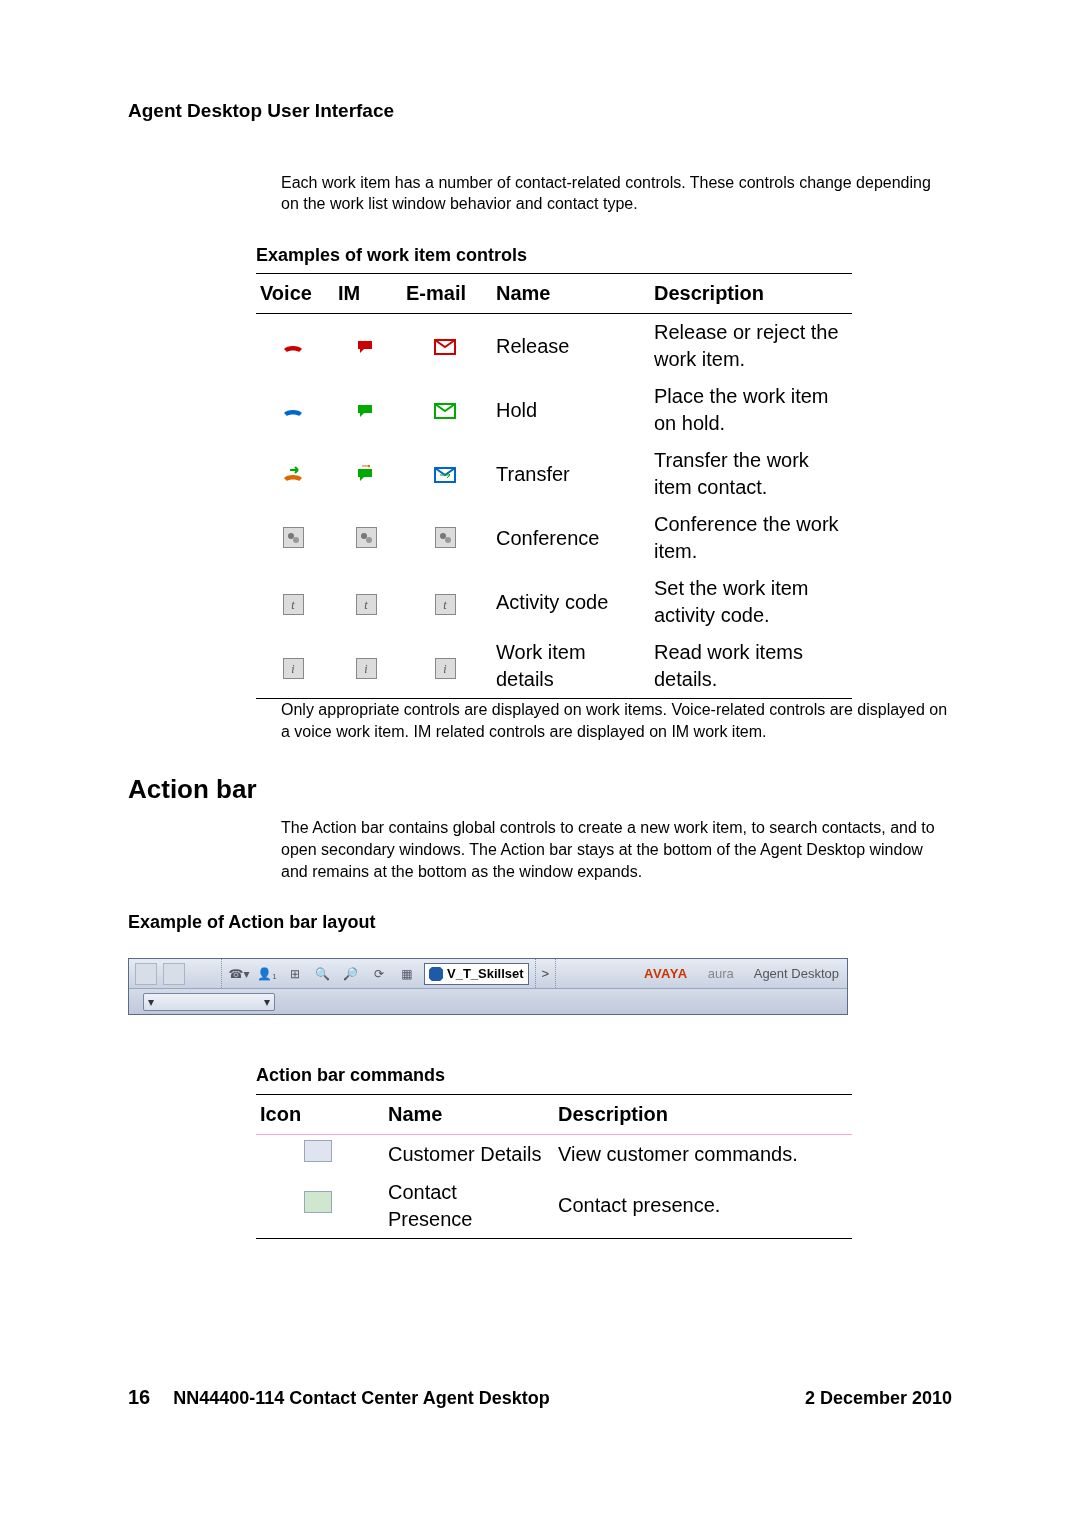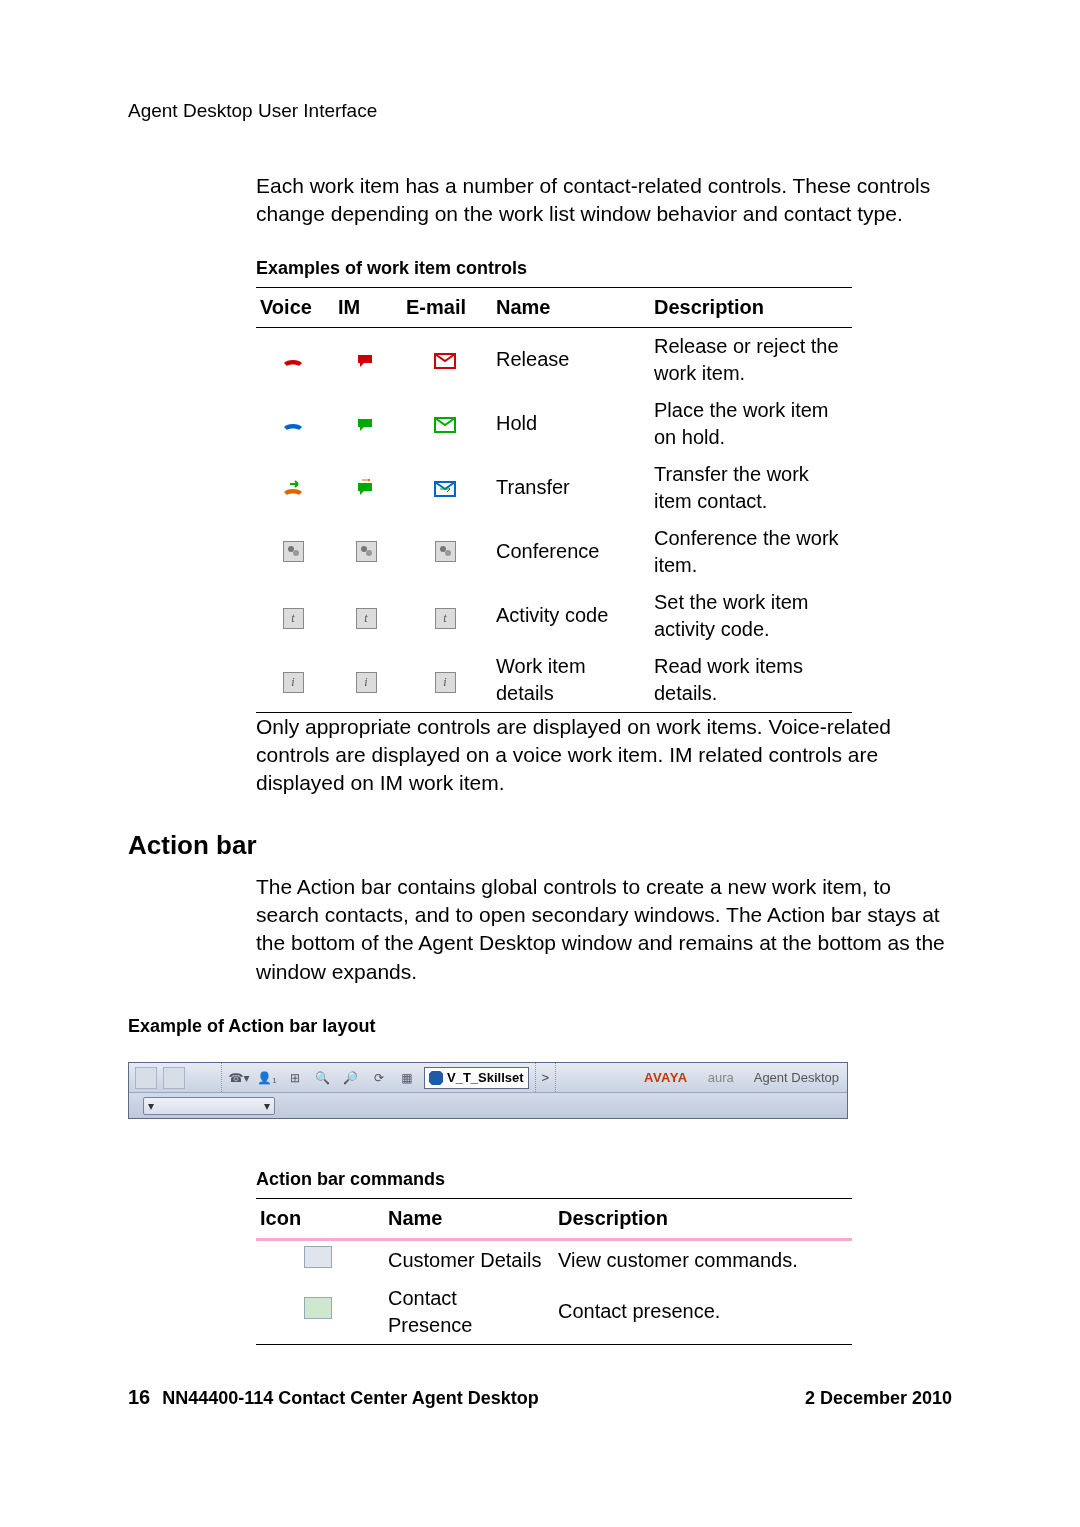--- a/index.html
+++ b/index.html
@@ -10,35 +10,36 @@
   background:#fff;
   color:#000;
   font-family:Arial,Helvetica,sans-serif;
   font-size:20px;
   line-height:1.35;
   position:relative;
   box-sizing:border-box;
   padding:98px 128px 0 128px;
 }
 .header-line{
-  font-weight:normal;
+  font-weight:bold;
   font-size:19px;
   margin-bottom:48px;
 }
 .indent{
   margin-left:128px;
 }
 .h-work{
   font-weight:bold;
   font-size:21px;
   margin-bottom:4px;
 }
 .para{
-  font-size:21px;
+  font-size:16px;
   margin-bottom:28px;
+  margin-left:25px;
 }
 .caption{
   font-weight:bold;
   font-size:18px;
   margin-bottom:6px;
 }
 .tbl{
   border-collapse:collapse;
   width:596px;
   font-size:20px;
@@ -105,29 +106,29 @@
 
 .ti{width:22px;height:20px;display:inline-flex;align-items:center;justify-content:center;border:0;background:transparent;font-size:12px;color:#556;}
 
 .tbl2{
   border-collapse:collapse;
   width:596px;
   font-size:20px;
 }
 .tbl2 th{
   text-align:left;font-weight:bold;
-  border-top:1px solid #000;border-bottom:3px solid #f9a8d4;
+  border-top:1px solid #000;border-bottom:1px solid #f9a8d4;
   padding:6px 8px 6px 4px;
 }
 .tbl2 td{padding:5px 8px 5px 4px;vertical-align:middle;}
 .tbl2 tr:last-child td{border-bottom:1px solid #000;}
 .cmd-icon{width:26px;height:20px;display:inline-block;border:1px solid #9aa6bb;background:#dfe4ee;}
 .footer{
   position:absolute;left:128px;right:128px;bottom:116px;
-  display:flex;align-items:baseline;font-size:18px;
+  display:flex;align-items:baseline;font-size:18px;gap:11px;
 }
 .footer .pn{font-weight:bold;font-size:20px;margin-right:12px;}
 .footer .ftitle{font-weight:bold;}
 .footer .fdate{margin-left:auto;font-weight:bold;}
 </style>
 </head>
 <body>
 
 <div class="header-line">Agent Desktop User Interface</div>
 

